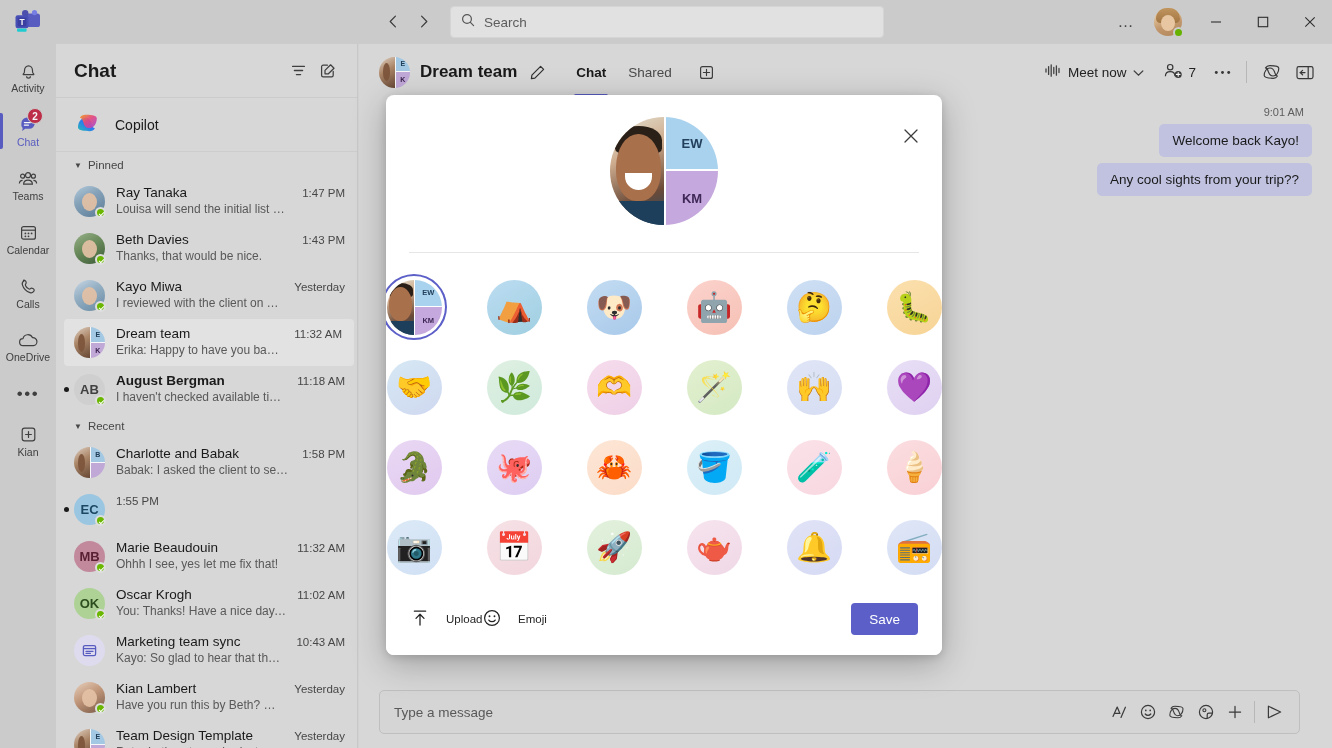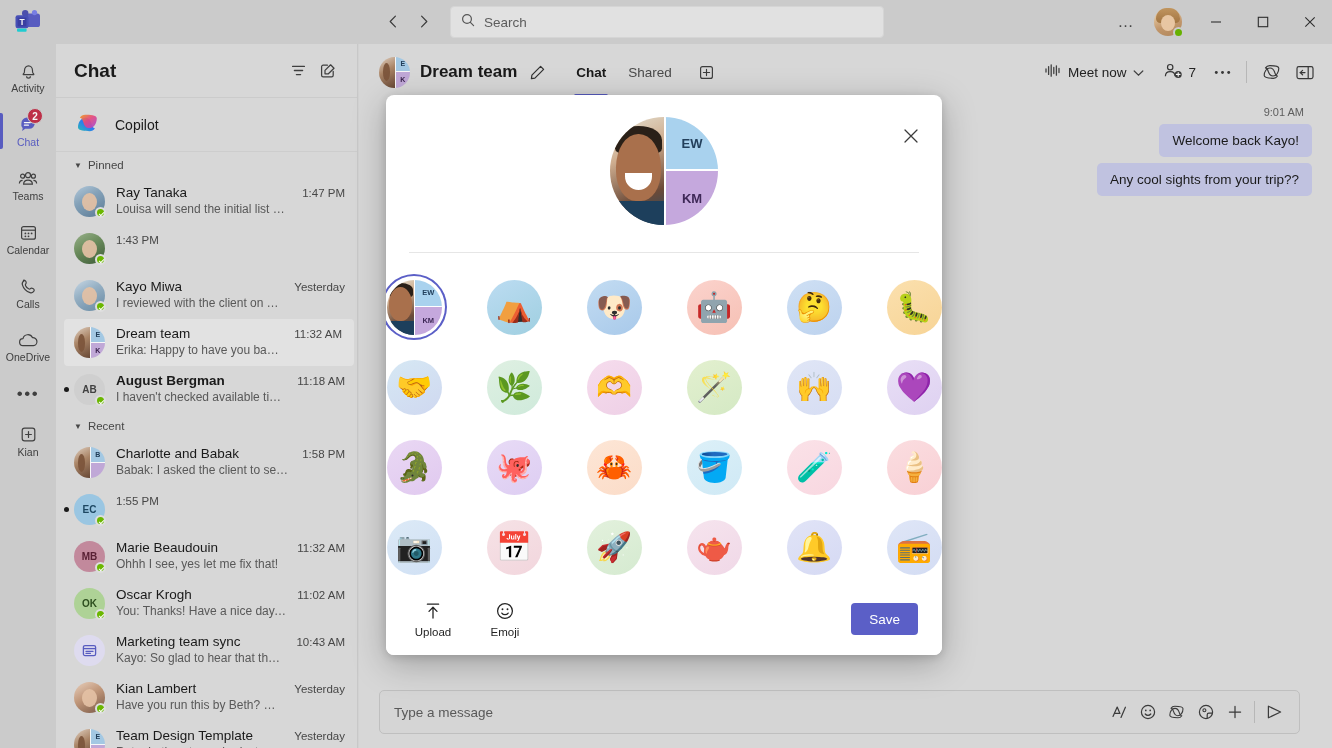--- a/index.html
+++ b/index.html
@@ -115,21 +115,21 @@
     gap: 11px; padding: 0 12px 0 18px; cursor: default;
   }
   .chat-row.sel { background: #eaeaea; border-radius: 4px; margin: 0 4px 0 8px;
     padding-left: 10px; width: 290px; }
   .unread-dot {
     position: absolute; left: 8px; top: 50%; margin-top: -2.5px;
     width: 5px; height: 5px; border-radius: 50%; background: #1b1b1b;
   }
   .av {
     position: relative; width: 31px; height: 31px; border-radius: 50%;
-    flex: none; overflow: visible; font-size: 10px; font-weight: bold;
+    flex: none; overflow: visible; font-size: 13px; font-weight: bold;
     display: flex; align-items: center; justify-content: center;
   }
   .av .inner { position: absolute; inset: 0; border-radius: 50%; overflow: hidden; }
   .av .pdot {
     position: absolute; right: -1px; bottom: -1px; width: 11px; height: 11px;
     border-radius: 50%; background: #6bb700; border: 2px solid #dedede; z-index: 3;
   }
   .av .pdot::after {
     content: ""; position: absolute; left: 2px; top: 3px; width: 4px; height: 2px;
     border-left: 1.4px solid #fff; border-bottom: 1.4px solid #fff;
@@ -320,21 +320,21 @@
   .tile.av-tile .q2 {
     position: absolute; right: 0; bottom: 0; width: 50%; height: 50%;
     background: #c5a8dd; display: flex; align-items: center; justify-content: center;
     font-size: 7.5px; font-weight: bold; color: #3e2857; border-left: 1.5px solid #fff;
   }
   .modal-foot {
     flex: none; height: 72px; background: #fff; display: flex; align-items: center;
     padding: 0 24px; gap: 26px; position: relative; z-index: 2;
   }
   .foot-act {
-    display: flex; flex-direction: column; align-items: center; gap: 3px;
+    display: flex; align-items: center; gap: 16px;
     color: #242424; font-size: 11.5px; width: 46px;
   }
   .save-btn {
     position: absolute; right: 24px; top: 50%; margin-top: -16px;
     height: 32px; padding: 0 18px; background: #5b5fc7; color: #fff;
     border: none; border-radius: 4px; font-size: 13.5px;
     font-family: "Liberation Sans", sans-serif; cursor: pointer;
   }
 </style>
 </head>
@@ -525,20 +525,24 @@
           </div>
           <div class="row-time">1:47 PM</div>
         </div>
         <div class="chat-row">
           <div class="av">
             <div class="inner ph-b">
               <div class="ph-face"></div>
             </div>
             <div class="pdot"></div>
           </div>
+          <div class="row-txt">
+            <div class="row-name">Beth Davies</div>
+            <div class="row-prev">Thanks, that would be nice.</div>
+          </div>
           <div class="row-time">1:43 PM</div>
         </div>
         <div class="chat-row">
           <div class="av">
             <div class="inner ph-c">
               <div class="ph-face"></div>
             </div>
             <div class="pdot"></div>
           </div>
           <div class="row-txt">

